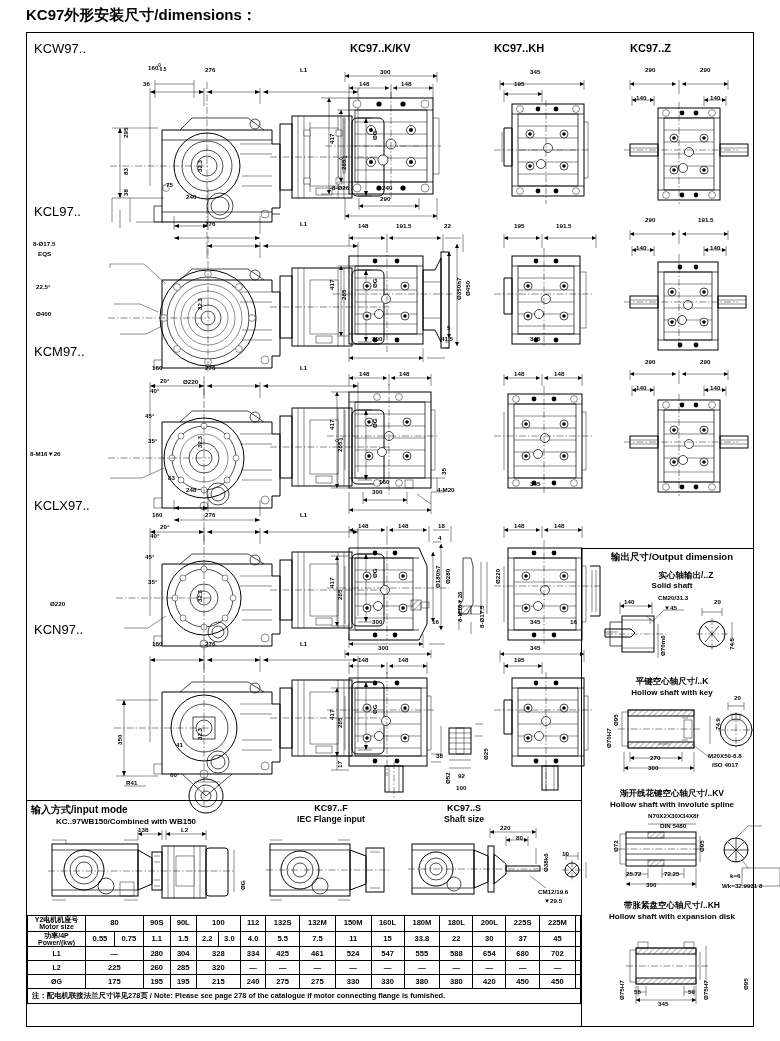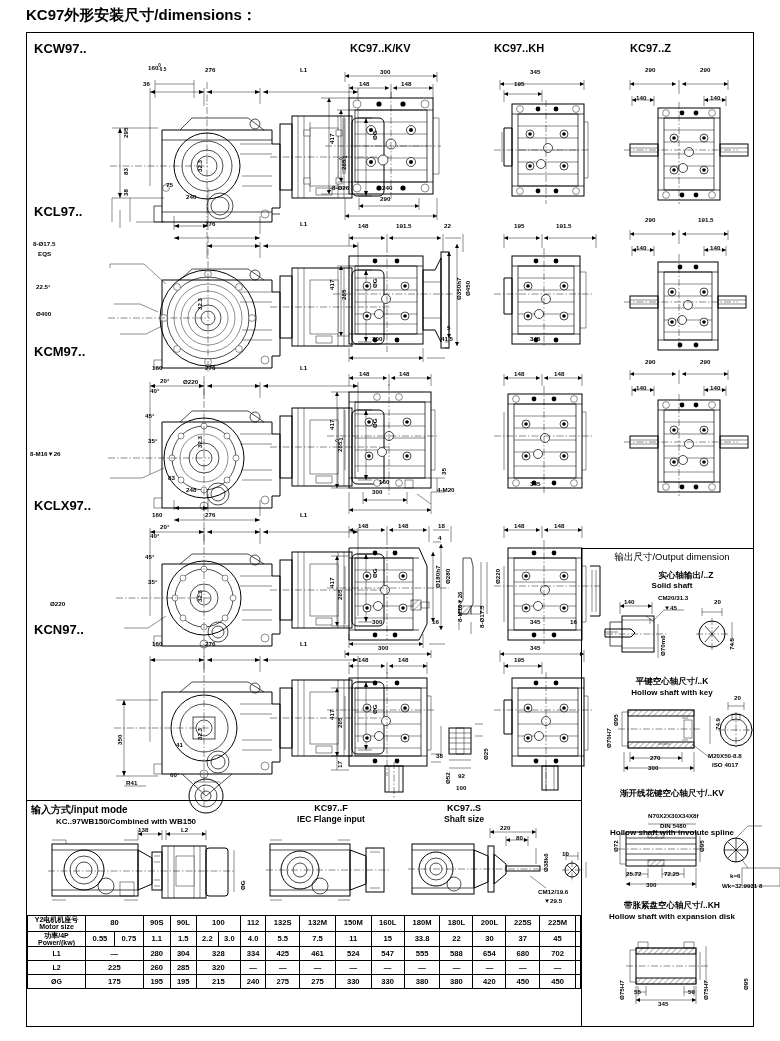--- a/index.html
+++ b/index.html
@@ -16,21 +16,21 @@
     position:absolute; left:26px; top:6px;
     font-size:15px; font-weight:bold; letter-spacing:0px;
   }
   .frame {
     position:absolute; left:26px; top:32px;
     width:728px; height:995px;
     border:1.6px solid #000;
   }
   
   .cell { position:absolute; }
-  .rowlabel { font-size:13px; font-weight:bold; }
+  .rowlabel { font-size:13px; font-weight:normal; }
   .collabel { font-size:11px; font-weight:bold; text-align:left; }
   .dim { font-size:6.2px; font-weight:bold; font-family:"Liberation Sans", sans-serif; white-space:nowrap; }
   .dim.v { transform-origin:0 0; }
   svg { display:block; overflow:visible; }
   .ln { stroke:#000; fill:none; }
   .lw1 { stroke-width:1; }
   .lw07 { stroke-width:0.7; }
   .lw05 { stroke-width:0.45; }
   .dash { stroke-dasharray:7 2 1.5 2; }
   .hatch { fill:url(#hatchpat); }
@@ -46,21 +46,21 @@
     border:0.8px solid #000;
     text-align:center;
     height:14px;
     padding:0 1px;
     line-height:1.05;
   }
   .dtable td.lbl { width:58px; font-size:7px; }
   .dtable td.note { text-align:left; padding-left:4px; font-size:7.4px; height:15px; }
   .cn { font-size:7px; }
   .panel-div { position:absolute; background:#000; }
-  .sec-title { font-size:9.5px; font-weight:normal; }
+  .sec-title { font-size:9.5px; font-weight:bold; }
   .sec-sub { font-size:8px; font-weight:bold; text-align:center; }
   .sec-sub-cn { font-size:8.5px; font-weight:bold; text-align:center; }
 </style>
 </head>
 <body>
 
 <div class="sheet-title">KC97外形安装尺寸/dimensions：</div>
 
 <div class="frame"></div>
 
@@ -1520,21 +1520,21 @@
 <div class="cell dim v" style="left:612px;top:726px;transform:rotate(-90deg);transform-origin:0 0;">Ø95</div>
 <div class="cell dim v" style="left:605px;top:748px;transform:rotate(-90deg);transform-origin:0 0;">Ø70H7</div>
 <div class="cell dim" style="left:650px;top:754px;">270</div>
 <div class="cell dim" style="left:648px;top:764px;">300</div>
 <div class="cell dim" style="left:708px;top:752px;">M20X50-8.8</div>
 <div class="cell dim" style="left:712px;top:761px;">ISO 4017</div>
 <div class="cell dim" style="left:734px;top:694px;">20</div>
 <div class="cell dim v" style="left:714px;top:730px;transform:rotate(-90deg);transform-origin:0 0;">74.9</div>
 
 <div class="cell sec-sub-cn" style="left:586px;top:788px;width:172px;">渐开线花键空心轴尺寸/..KV</div>
-<div class="cell sec-sub" style="left:586px;top:828px;width:172px;">Hollow shaft with involute spline</div>
+<div class="cell sec-sub" style="left:586px;top:800px;width:172px;">Hollow shaft with involute spline</div>
 <div class="cell dim" style="left:648px;top:812px;">N70X2X30X34X8f</div>
 <div class="cell dim" style="left:660px;top:822px;">DIN 5480</div>
 <div class="cell dim v" style="left:612px;top:852px;transform:rotate(-90deg);transform-origin:0 0;">Ø72</div>
 <div class="cell dim v" style="left:698px;top:852px;transform:rotate(-90deg);transform-origin:0 0;">Ø95</div>
 <div class="cell dim" style="left:626px;top:870px;">25.72</div>
 <div class="cell dim" style="left:664px;top:870px;">72.25</div>
 <div class="cell dim" style="left:646px;top:881px;">300</div>
 <div class="cell dim" style="left:730px;top:872px;">k=6</div>
 <div class="cell dim" style="left:722px;top:882px;">Wk=32.9931 8</div>
 
@@ -1654,15 +1654,18 @@
           <td colspan="1">275</td>
           <td colspan="1">330</td>
           <td colspan="1">330</td>
           <td colspan="1">380</td>
           <td colspan="1">380</td>
           <td colspan="1">420</td>
           <td colspan="1">450</td>
           <td colspan="1">450</td>
           <td colspan="1"></td>
         </tr>
+        <tr>
+          <td class="note" colspan="18">注：配电机联接法兰尺寸详见278页 / Note: Please see page 278 of the catalogue  if motor connecting flange is fumished.</td>
+        </tr>
       </tbody>
     </table>
 </div>
 
 </body></html>

